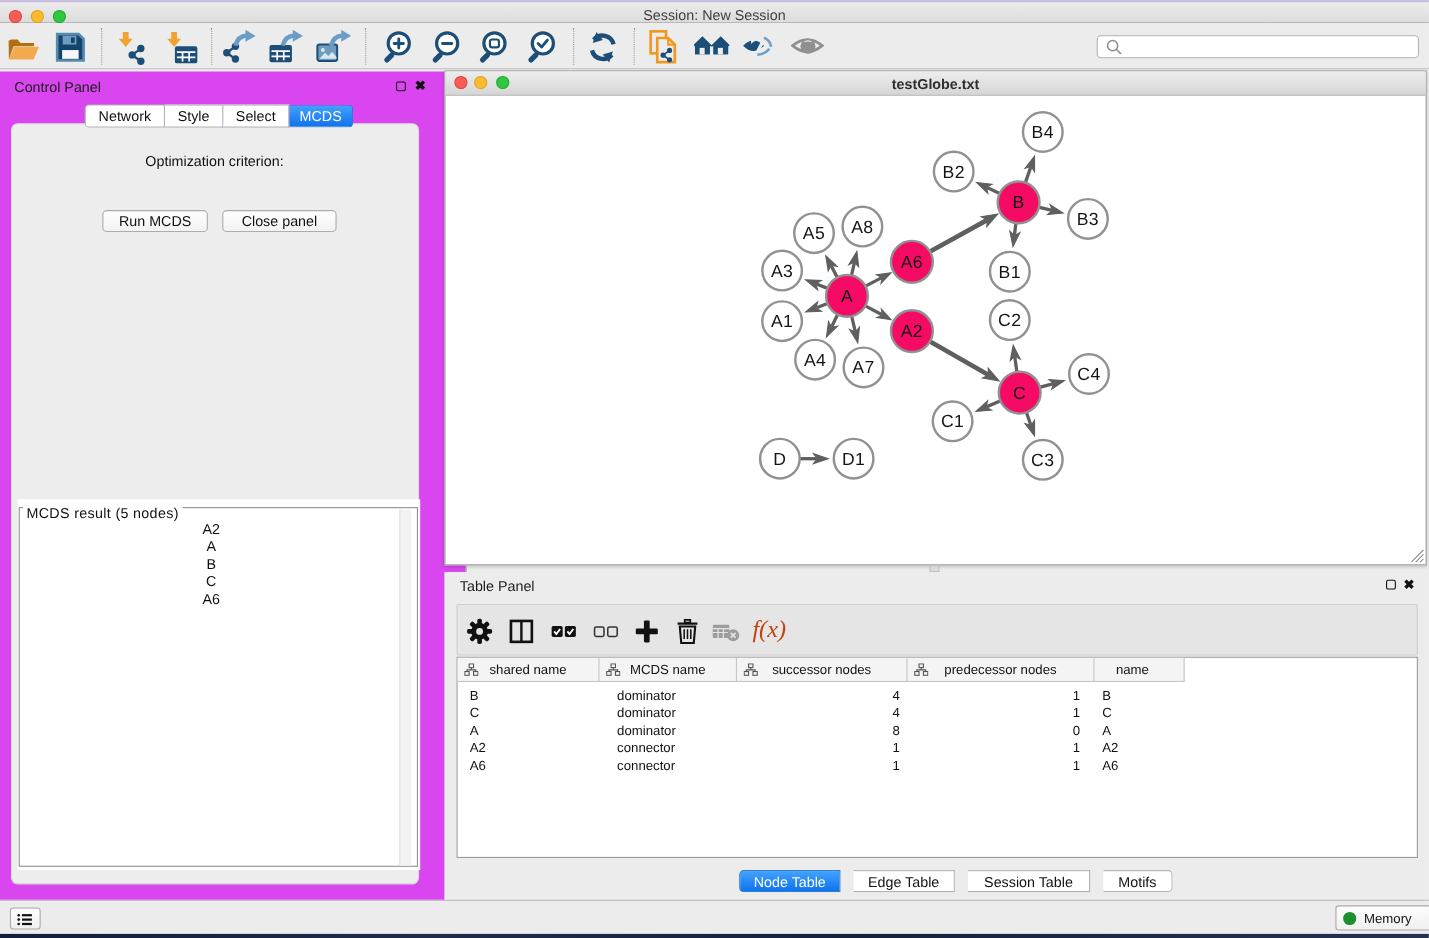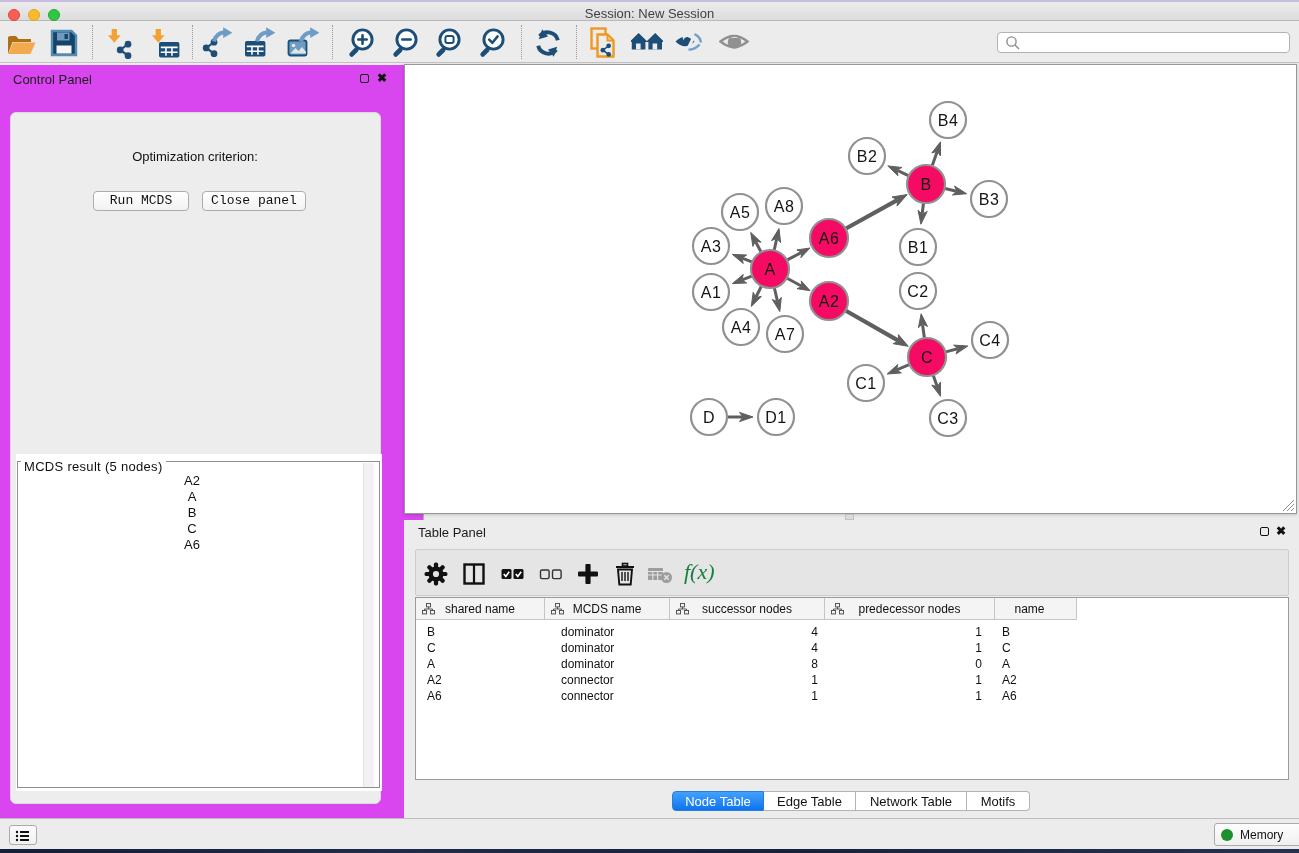--- a/index.html
+++ b/index.html
@@ -28,21 +28,21 @@
 .wbtn-sq { position:absolute; width:9px; height:9px; border:1.5px solid #111; border-radius:2px; }
 .wbtn-x  { position:absolute; font-size:12px; font-weight:bold; color:#111; }
 .tabs { position:absolute; display:flex; height:21px; font-size:13px; }
 .tab { border:1px solid #b3b3b3; border-left:none; background:#fff; color:#111; display:flex; align-items:center; justify-content:center; }
 .tab.first { border-left:1px solid #b3b3b3; border-radius:4px 0 0 4px; }
 .tab.last { border-radius:0 4px 4px 0; }
 .tab.sel { background:linear-gradient(#43a1fd,#0e73ef); color:#fff; border-color:#2a7fd4; }
 #cp-inner { left:10px; top:47px; width:371px; height:692px; background:#ededed; border:1px solid #d9d9d9; border-radius:6px; }
 #ddown { left:42px; top:93px; width:312px; height:21px; background:#fff; border:1px solid #a6a6a6; border-radius:4px; font-size:13px; color:#111; line-height:19px; padding-left:13px; }
 #ddbtn { position:absolute; right:-1px; top:-1px; width:18px; height:21px; border-radius:4px; background:linear-gradient(#3e88f2,#2263ec); border:1px solid #2a6fd0; }
-.btn { position:absolute; height:20px; background:linear-gradient(#ffffff,#f2f2f2); border:1px solid #adadad; border-radius:4px; font-size:13px; color:#111; text-align:center; line-height:18px;font-family:Liberation Mono, monospace; }
+.btn { position:absolute; height:20px; background:linear-gradient(#ffffff,#f2f2f2); border:1px solid #adadad; border-radius:4px; font-size:13px; color:#111; text-align:center; line-height:18px; }
 #mcdsbox { left:16px; top:389px; width:366px; height:337px; background:#fff;text-align:center; }
 #mcdsbox .boxline { position:absolute; left:1px; top:7px; width:363px; height:327px; border:1px solid #8f8f8f; background:#fff; }
 #mcdsbox .legend { position:absolute; left:5px; top:5px; background:#fff; padding:0 3px; font-size:13px; letter-spacing:0.3px; color:#111; }
 #mcdslist { position:absolute; left:6px; top:19px; width:340px; font-size:13px; color:#111; line-height:16px; }
 #mcdssb { position:absolute; left:347px; top:9px; width:11px; height:324px; background:#f2f2f2; border-left:1px solid #e2e2e2;}
 
 
 #netwin { left:404px; top:64px; width:893px; height:450px; background:#fff; border:1px solid #979797; box-shadow:0 1px 3px rgba(0,0,0,.18); }
 #nettitle { left:0; top:0; width:100%; height:22px; background:linear-gradient(#ededed,#d6d6d6); border-bottom:1px solid #ababab; }
 #nettitle .tl { top:4px; } #nettitle .t1 { left:8px; background:#f95e56; border:0.5px solid #e0443c;}
@@ -52,21 +52,21 @@
 #graph { left:0px; top:22px; }
 
 
 #tpanel { left:404px; top:520px; width:895px; height:300px; background:#ececec; }
 #ttoolbar { left:11px; top:29px; width:874px; height:47px; background:#e5e5e5; border:1px solid #cdcdcd; border-radius:2px; }
 #ttable { left:11px; top:77px; width:874px; height:183px; background:#fff; border:1px solid #9b9b9b; }
 #thead { left:0; top:0; width:661px; height:22px; background:#f4f4f4; border-bottom:1px solid #c6c6c6; }
 .hcell { position:absolute; top:0; height:22px; border-right:1px solid #c6c6c6; font-size:12px; color:#111; }
 .hcell span { position:absolute; width:100%; text-align:center; top:4px; }
 .trow { position:absolute; font-size:12px; color:#111; height:16px; line-height:16px; }
-.tabs2 { position:absolute; display:flex; height:20px; font-size:13px; }
+.tabs2 { position:absolute; display:flex; height:20px; font-size:13px;gap:12px; }
 
 
 #statusbar { left:0; top:818px; width:1299px; height:31px; background:#ececec; border-top:1px solid #bdbdbd; }
 #sbbtn { left:9px; top:6px; width:28px; height:20px; background:linear-gradient(#fdfdfd,#f0f0f0); border:1px solid #ababab; border-radius:3px; }
 #membtn { left:1214px; top:4px; width:88px; height:23px; background:linear-gradient(#fdfdfd,#f0f0f0); border:1px solid #ababab; border-radius:3px; font-size:12px; color:#111; }
 #darkstrip { left:0; top:849px; width:1299px; height:4px; background:linear-gradient(90deg,#131f38,#1d2c4a 30%,#15223c 60%,#23334f); }
 </style>
 </head>
 <body>
 
@@ -217,32 +217,44 @@
         <path d="M10 10 L14 14" stroke="#8d8d8d" stroke-width="1.4"></path>
       </svg>
     </div>
 </div>
 
 <div class="abs" id="cpanel">
   <div class="abs paneltitle" style="left:13px; top:7px;">Control Panel</div>
   <div class="wbtn-sq" style="left:360px; top:9px;"></div>
   <div class="wbtn-x" style="left:377px; top:6px;">✖</div>
   <div class="abs" id="cp-inner"></div>
-  <div class="abs" style="left:0; top:74px; width:390px; text-align:center; font-size:13px; color:#111;margin-top:10px;">Optimization criterion:</div>
+  <div class="tabs" style="left:77px; top:30px;">
+    <div class="tab first" style="width:73px;">Network</div>
+    <div class="tab" style="width:53px;">Style</div>
+    <div class="tab" style="width:60px;">Select</div>
+    <div class="tab sel last" style="width:58px;">MCDS</div>
+  </div>
+  <div class="abs" style="left:0; top:74px; width:390px; text-align:center; font-size:13px; color:#111;">Optimization criterion:</div>
   <div class="btn" style="left:93px; top:126px; width:96px;">Run MCDS</div>
   <div class="btn" style="left:202px; top:126px; width:104px;">Close panel</div>
   <div class="abs" id="mcdsbox">
     <div class="boxline"></div>
     <div class="legend">MCDS result (5 nodes)</div>
     <div id="mcdslist">A2<br>A<br>B<br>C<br>A6</div>
     <div id="mcdssb"></div>
   </div>
 </div>
 
 <div class="abs" id="netwin">
+  <div class="abs" id="nettitle">
+    <div class="tl t1"></div>
+      <div class="tl t2"></div>
+      <div class="tl t3"></div>
+    <div class="abs txt">testGlobe.txt</div>
+  </div>
   <svg class="abs" id="graph" width="891" height="426" font-family="Liberation Sans, sans-serif">
 <g stroke="#5f5f5f" fill="#5f5f5f">
 <line x1="346.8" y1="189.1" x2="337.2" y2="192.8" stroke-width="3.0"></line>
         <polygon points="327.4,196.6 338.3,187.5 336.7,193.0 341.7,196.0"></polygon>
 <line x1="346.8" y1="174.9" x2="337.2" y2="171.2" stroke-width="3.0"></line>
         <polygon points="327.4,167.4 341.7,168.0 336.7,171.0 338.3,176.5"></polygon>
 <line x1="356.3" y1="199.4" x2="351.0" y2="210.0" stroke-width="3.0"></line>
         <polygon points="346.3,219.4 348.2,205.3 350.8,210.5 356.4,209.4"></polygon>
 <line x1="355.9" y1="164.7" x2="350.6" y2="154.6" stroke-width="3.0"></line>
         <polygon points="345.7,145.4 356.1,155.2 350.4,154.2 347.9,159.4"></polygon>
@@ -368,21 +380,21 @@
 <path d="M10 11 v9 M13 11 v9 M16 11 v9" stroke="#111" stroke-width="1.4"></path>
       </svg>
     <svg style="position:absolute; left:231px; top:11px;" width="26" height="26" viewBox="0 0 26 26">
         <g fill="#9d9d9d">
           <rect x="1" y="7" width="15" height="12" rx="1"></rect>
         </g>
 <path d="M1 10.5 H16 M1 14 H16 M5.8 10.5 V19 M10.6 10.5 V19" stroke="#e4e4e4" stroke-width="1.1"></path>
 <circle cx="19.5" cy="16.5" r="5.5" fill="#9d9d9d"></circle>
         <path d="M17.3 14.3 l4.4 4.4 M21.7 14.3 l-4.4 4.4" stroke="#e4e4e4" stroke-width="1.5"></path>
       </svg>
-    <div style="position:absolute; left:268px; top:9px; font-family:'Liberation Serif',serif; font-style:italic; font-size:22px; color:#15803d;">f(x)</div>
+    <div style="position:absolute; left:268px; top:9px; font-family:'Liberation Serif',serif; font-style:italic; font-size:22px; color:#c2410c;">f(x)</div>
   </div>
   <div class="abs" id="ttable">
     <div class="abs" id="thead">
       <div class="hcell" style="left:0px; width:129px;">
           <svg style="position:absolute;left:6px;top:5px;" width="13" height="12" viewBox="0 0 13 12">
             <rect x="4.5" y="0.5" width="4" height="3.4" fill="none" stroke="#555" stroke-width="1"></rect>
             <rect x="0.5" y="7.5" width="4" height="3.4" fill="none" stroke="#555" stroke-width="1"></rect>
             <rect x="8.5" y="7.5" width="4" height="3.4" fill="none" stroke="#555" stroke-width="1"></rect>
             <path d="M6.5 4 V6 M2.5 7.5 V6 H10.5 V7.5" stroke="#555" stroke-width="1" fill="none"></path>
           </svg>
@@ -441,21 +453,21 @@
     <div class="trow" style="left:586px; top:74px; width:60px;">A2</div>
     <div class="trow" style="left:11px; top:90px; width:110px;">A6</div>
     <div class="trow" style="left:145px; top:90px; width:100px;">connector</div>
     <div class="trow" style="left:322px; top:90px; width:80px; text-align:right;">1</div>
     <div class="trow" style="left:486px; top:90px; width:80px; text-align:right;">1</div>
     <div class="trow" style="left:586px; top:90px; width:60px;">A6</div>
   </div>
   <div class="tabs2" style="left:268px; top:271px;">
     <div class="tab first sel" style="width:92px;">Node Table</div>
     <div class="tab" style="width:92px;">Edge Table</div>
-    <div class="tab" style="width:111px;">Network Table</div>
+    <div class="tab" style="width:111px;">Session Table</div>
     <div class="tab last" style="width:63px;">Motifs</div>
   </div>
 </div>
 
 <div class="abs" id="statusbar">
   <div class="abs" id="sbbtn">
     <svg width="25" height="20" viewBox="0 0 25 20">
       <circle cx="7" cy="6" r="1.2" fill="#111"></circle>
         <rect x="10" y="5" width="9" height="2" fill="#111"></rect>
       <circle cx="7" cy="10" r="1.2" fill="#111"></circle>

